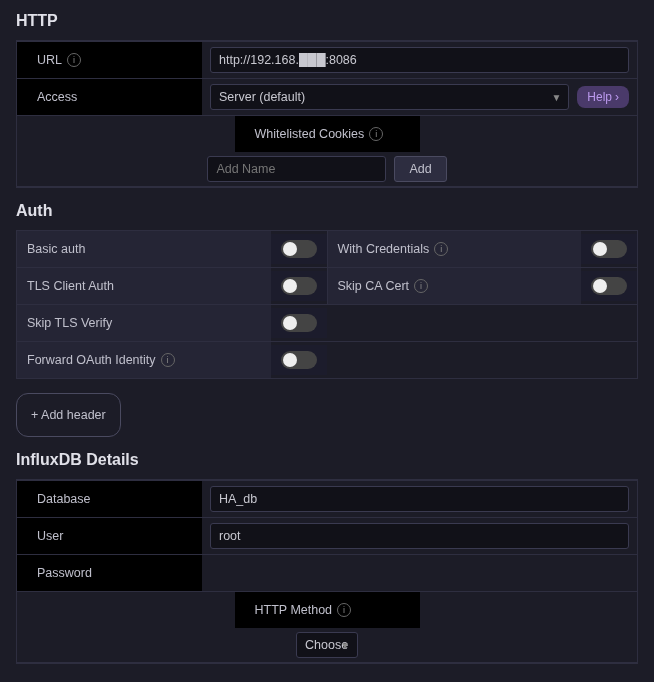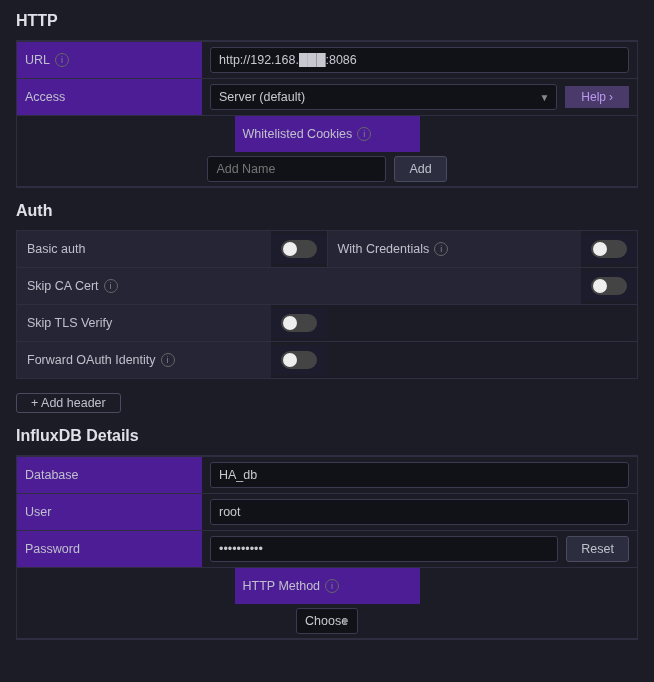--- a/index.html
+++ b/index.html
@@ -31,23 +31,23 @@
       border-top: 1px solid #2e2e40;
       min-height: 36px;
     }
 
     .field-row:last-child {
       border-bottom: 1px solid #2e2e40;
       flex-direction: column;
     }
 
     .field-label {
-      background-color: #4c1d95;
+      background-color: #000000;
       color: #c0c0cc;
-      padding: 8px 8px;
+      padding: 8px 20px;
       width: 185px;
       min-width: 185px;
       display: flex;
       align-items: center;
       gap: 5px;
       min-height: 36px;
       font-size: 12.5px;
     }
 
     .field-value {
@@ -92,22 +92,22 @@
       position: absolute;
       right: 8px;
       pointer-events: none;
       color: #888;
       font-size: 10px;
     }
 
     .help-link {
       background: #4a3a6a;
       color: #bb99ee;
-      padding: 4px 16px;
-      border-radius: 0;
+      padding: 4px 10px;
+      border-radius: 8px;
       font-size: 12px;
       display: flex;
       align-items: center;
       gap: 3px;
       cursor: pointer;
       text-decoration: none;
       white-space: nowrap;
       margin-left: 8px;
     }
 
@@ -203,22 +203,22 @@
       color: #888;
       cursor: help;
       flex-shrink: 0;
     }
 
     
     .add-header-btn {
       background: transparent;
       border: 1px solid #4a4a60;
       color: #c0c0cc;
-      padding: 2px 14px;
-      border-radius: 3px;
+      padding: 14px 14px;
+      border-radius: 12px;
       cursor: pointer;
       font-size: 12.5px;
       display: flex;
       align-items: center;
       gap: 5px;
       margin-top: 6px;
     }
 
     
     .reset-btn {
@@ -326,20 +326,30 @@
             <div class="toggle-switch">
               <div class="toggle-knob"></div>
             </div>
           </div>
         </div>
       </div>
 
       <div class="auth-row">
         <div class="auth-col">
           <div class="auth-label">
+            <span>TLS Client Auth</span>
+          </div>
+          <div class="auth-toggle-cell">
+            <div class="toggle-switch">
+              <div class="toggle-knob"></div>
+            </div>
+          </div>
+        </div>
+        <div class="auth-col">
+          <div class="auth-label">
             <span>Skip CA Cert</span>
             <span class="info-icon">i</span>
           </div>
           <div class="auth-toggle-cell">
             <div class="toggle-switch">
               <div class="toggle-knob"></div>
             </div>
           </div>
         </div>
       </div>
@@ -398,24 +408,20 @@
           <span>User</span>
         </div>
         <div class="field-value">
           <input type="text" class="text-input" value="root" style="">
         </div>
       </div>
 
       <div class="field-row">
         <div class="field-label">
           <span>Password</span>
-        </div>
-        <div class="field-value">
-          <input type="password" class="text-input" value="configured" style="flex: 1 1 0%;">
-          <button class="reset-btn">Reset</button>
         </div>
       </div>
 
       <div class="field-row">
         <div class="field-label">
           <span>HTTP Method</span>
           <span class="info-icon">i</span>
         </div>
         <div class="field-value">
           <div class="select-wrapper" style="max-width:160px;">

